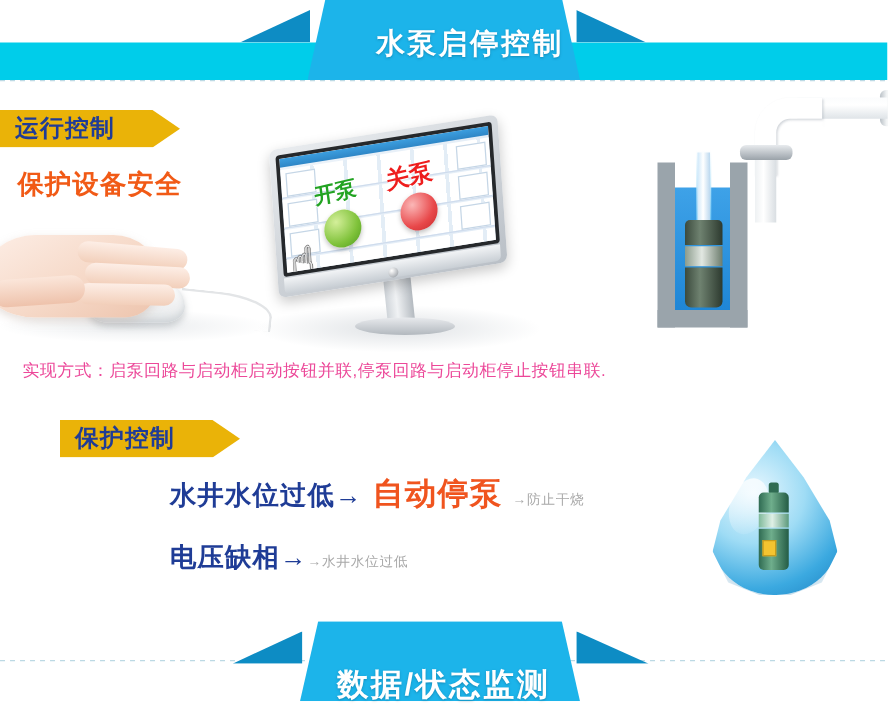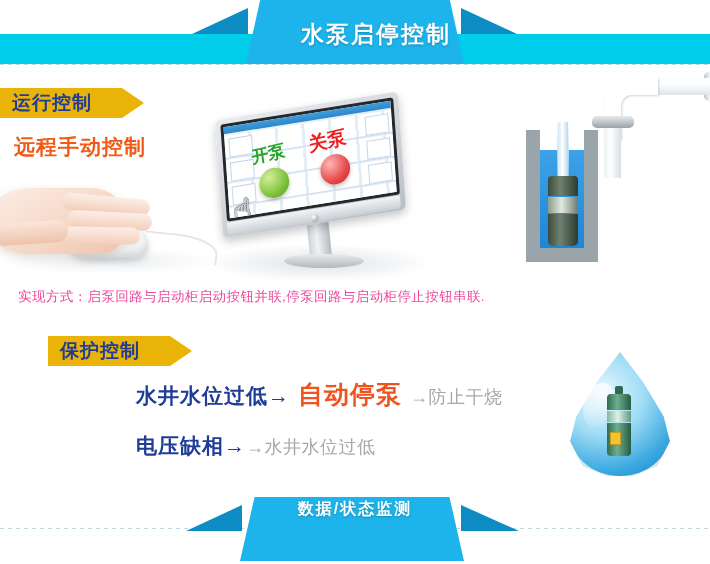--- a/index.html
+++ b/index.html
@@ -28,42 +28,42 @@
         clip-path:polygon(0 0,0 100%,100% 100%);}
   #top-banner .title{top:19px;font-size:23px;margin-left:21px;}
 
   
   #bottom-banner{top:497px;height:67px;}
   #bottom-banner .ribbon{left:240px;top:0;width:224px;height:64px;}
   #bottom-banner .wingL{left:186px;top:8px;width:56px;height:26px;
         clip-path:polygon(100% 0,100% 100%,0 100%);}
   #bottom-banner .wingR{left:461px;top:8px;width:58px;height:26px;
         clip-path:polygon(0 0,0 100%,100% 100%);}
-  #bottom-banner .title{top:2px;font-size:16px;}
+  #bottom-banner .title{top:34px;font-size:25px;}
 
   .dashline{position:absolute;left:0;width:710px;height:1px;
         background:repeating-linear-gradient(to right,#bcd9e4 0 4px,transparent 4px 8px);}
 
   
   .tag{position:absolute;height:30px;background:#eab308;
        clip-path:polygon(0 0,calc(100% - 22px) 0,100% 50%,calc(100% - 22px) 100%,0 100%);
        display:flex;align-items:center;}
   .tag span{color:#1f3c96;font-size:19px;font-weight:bold;padding-left:12px;letter-spacing:1px;}
   #tag-run{left:0;top:88px;width:144px;}
   #tag-protect{left:0;top:336px;width:144px;margin-left:48px;}
 
   
   .txt{position:absolute;white-space:nowrap;}
   #remote-manual{left:14px;top:133px;font-size:21px;font-weight:bold;color:#f15a16;letter-spacing:1px;}
   #impl-note{left:18px;top:288px;font-size:13.5px;color:#ec4899;letter-spacing:.4px;}
 
   .rule{position:absolute;display:flex;align-items:baseline;white-space:nowrap;}
   .rule .cond{color:#1f3c96;font-size:21px;font-weight:bold;letter-spacing:1px;}
   .rule .act{color:#f0541e;font-size:25px;font-weight:bold;letter-spacing:1px;margin:0 8px;}
-  .rule .res{color:#a8a8a8;font-size:18px;letter-spacing:.5px;}
+  .rule .res{color:#a8a8a8;font-size:11px;letter-spacing:.5px;}
   #rule-1{left:136px;top:378px;}
   #rule-2{left:136px;top:432px;}
 
   
   #monitor{position:absolute;left:196px;top:104px;width:250px;height:180px;}
   #mon-shadow{position:absolute;left:8px;top:140px;width:230px;height:38px;border-radius:50%;
         background:radial-gradient(ellipse at center,rgba(150,160,170,.30),rgba(255,255,255,0) 70%);}
   #mon-body{position:absolute;left:22px;top:2px;width:185px;height:118px;
         background:linear-gradient(160deg,#e9ecef,#b9bfc6);
         transform:rotate(-9deg) skewX(-5deg);border-radius:6px;
@@ -181,21 +181,21 @@
       <div class="center"></div>
     </div>
     <div class="title">水泵启停控制</div>
   </div>
   <div class="dashline" style="top:64px"></div>
 
   <div class="tag" id="tag-run">
     <span>运行控制</span>
   </div>
 
-  <div class="txt" id="remote-manual">远程手动控制</div>
+  <div class="txt" id="remote-manual">保护设备安全</div>
 
   <div id="hand-mouse">
     <div id="hm-surface"></div>
     <div id="mouse-cable"></div>
     <div id="mouse-body"></div>
     <div id="mouse-split"></div>
     <div id="palm"></div>
     <div class="finger" id="f1"></div>
     <div class="finger" id="f2"></div>
     <div class="finger" id="f3"></div>

